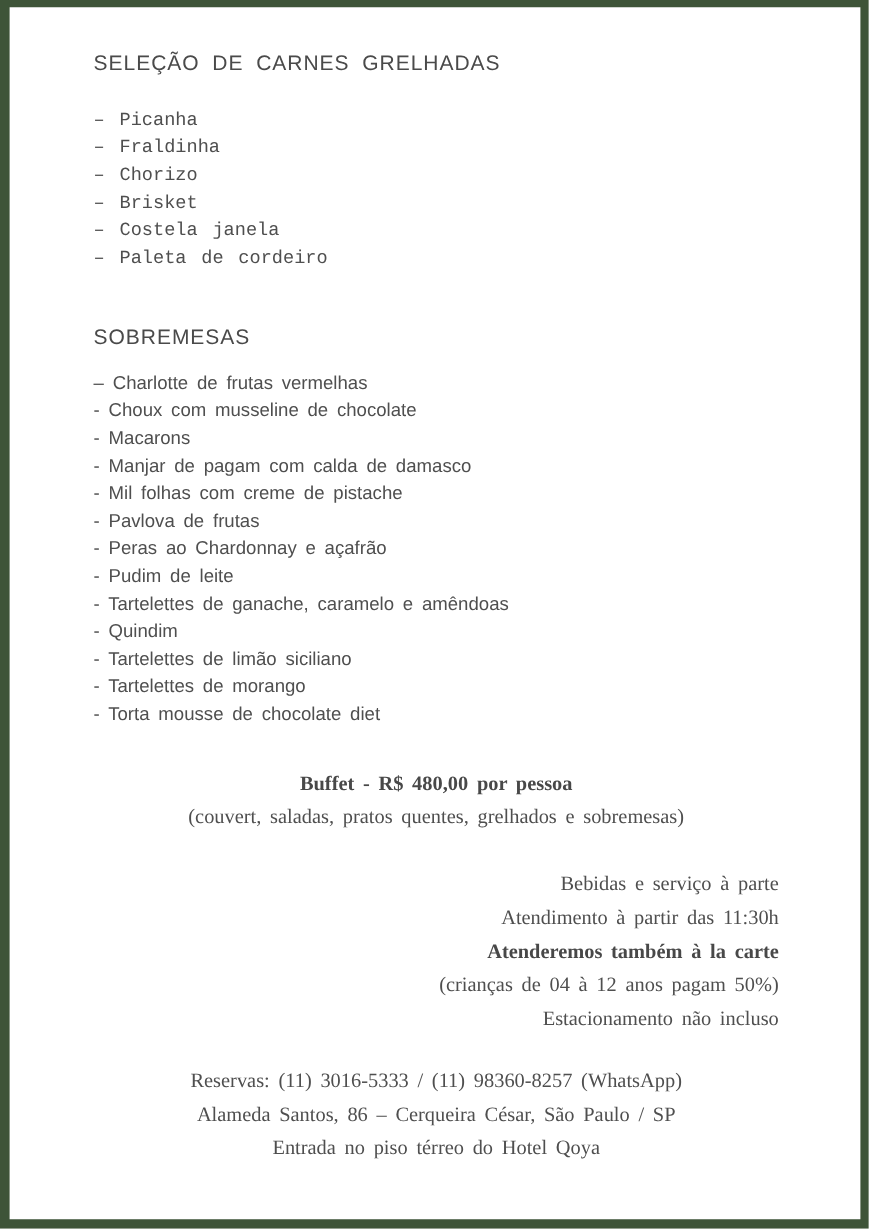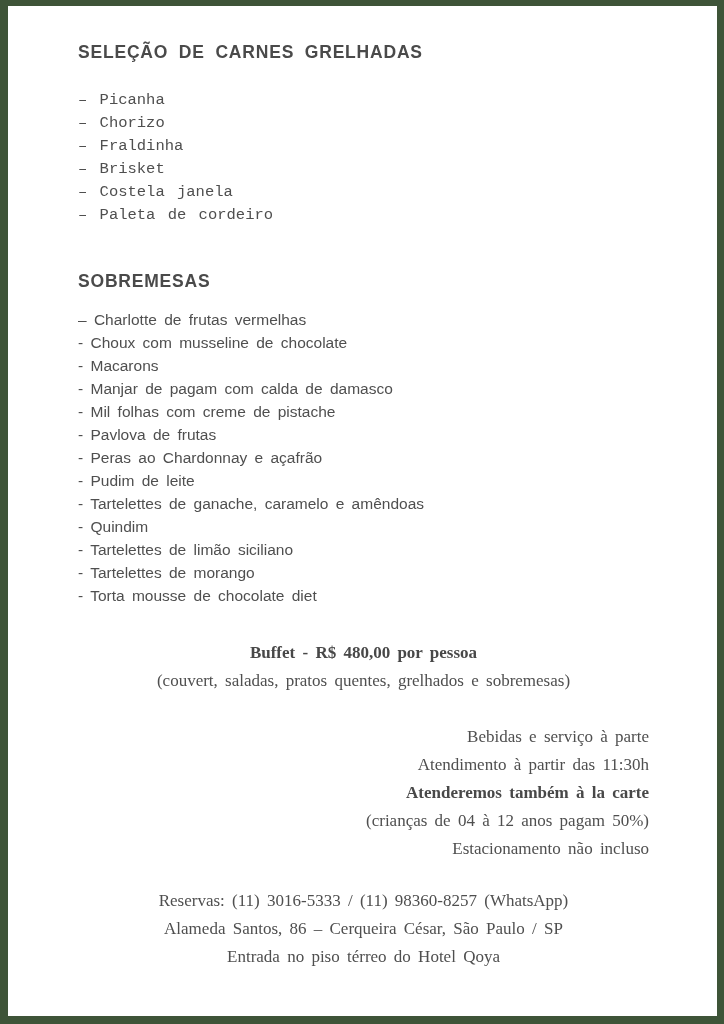--- a/index.html
+++ b/index.html
@@ -17,21 +17,21 @@
     border-color: #3e5438;
     border-width: 6px 7px 8px 8px;
     padding: 36px 68px 0 70px;
     font-family: "Liberation Sans", sans-serif;
     color: #4d4d4d;
     overflow: hidden;
   }
   .section-title {
     margin: 0;
     font-size: 17.5px;
-    font-weight: 700;
+    font-weight: 400;
     letter-spacing: 0.8px;
     word-spacing: 5px;
     color: #4a4a4a;
   }
   .menu-list {
     margin: 0;
     padding: 0;
     list-style: none;
     font-size: 15.5px;
     line-height: 23px;
@@ -57,22 +57,22 @@
 </style>
 </head>
 <body>
 
 <div class="page">
 
   <section class="section-carnes">
     <h2 class="section-title">SELEÇÃO DE CARNES GRELHADAS</h2>
     <ul class="menu-list list-carnes">
       <li>– Picanha</li>
+      <li>– Fraldinha</li>
       <li>– Chorizo</li>
-      <li>– Fraldinha</li>
       <li>– Brisket</li>
       <li>– Costela janela</li>
       <li>– Paleta de cordeiro</li>
     </ul>
   </section>
 
   <section class="section-sobremesas">
     <h2 class="section-title">SOBREMESAS</h2>
     <ul class="menu-list list-sobremesas">
       <li>– Charlotte de frutas vermelhas</li>

